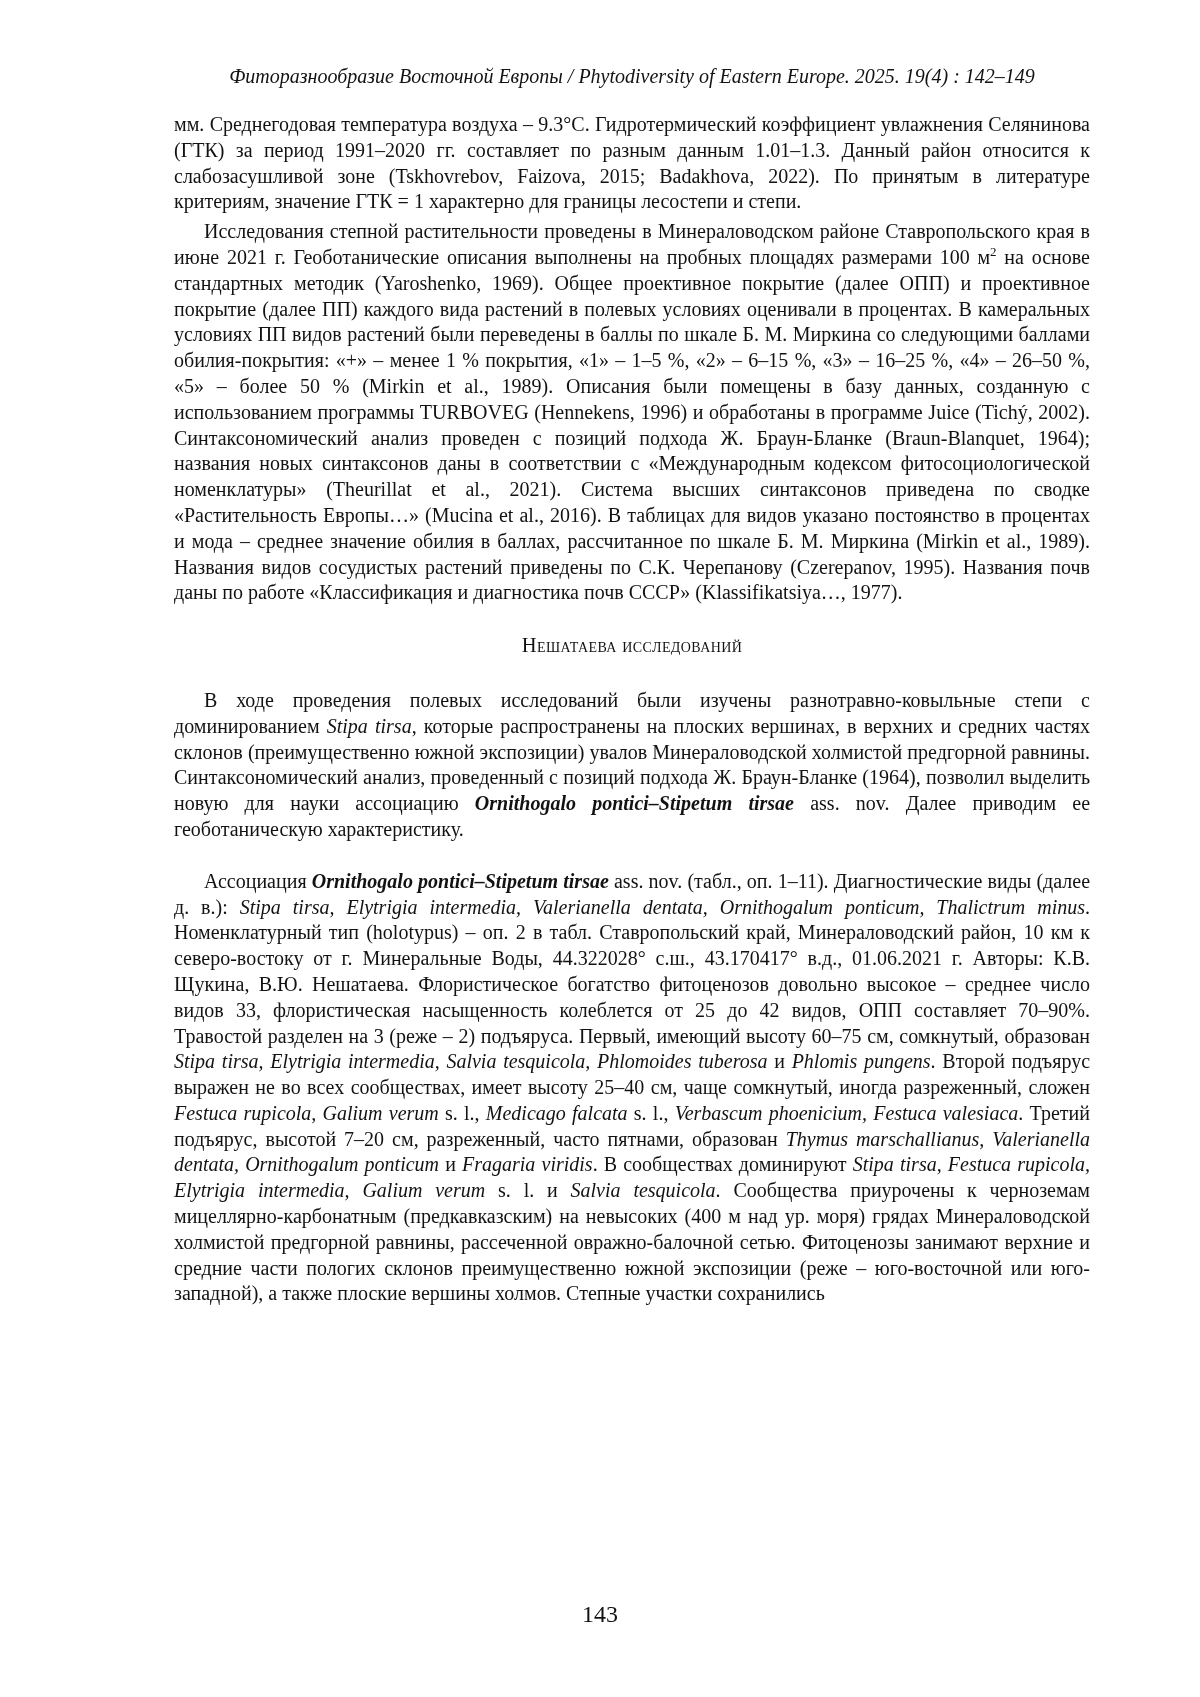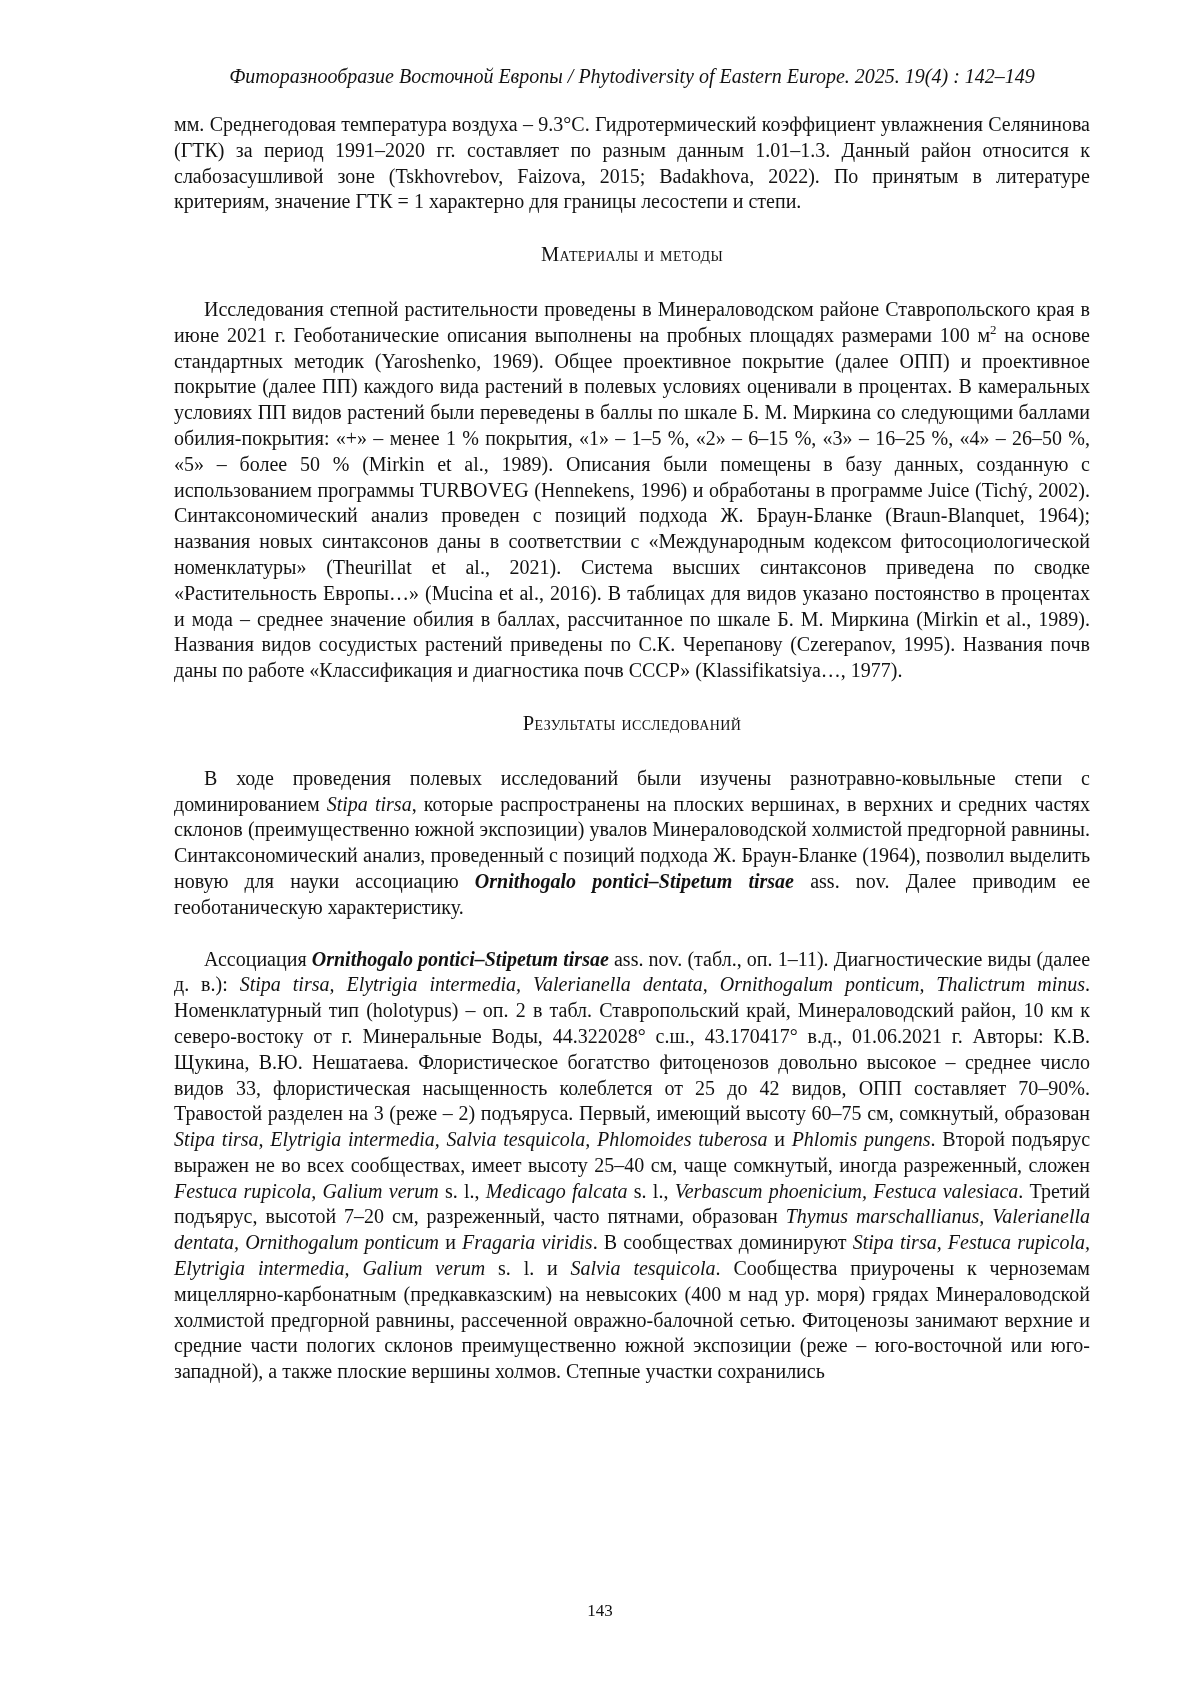--- a/index.html
+++ b/index.html
@@ -52,44 +52,43 @@
     font-variant: small-caps;
     letter-spacing: 0.4px;
     text-indent: 0;
   }
   .page-number {
     position: absolute;
     top: 1601px;
     left: 0;
     width: 100%;
     text-align: center;
-    font-size: 17px;
+    font-size: 24px;
   }
   sup.text-run {
     font-size: 0.65em;
     line-height: 0;
   }
 </style>
 </head>
 <body>
 
 <div class="page">
 
   <div class="running-head">Фиторазнообразие Восточной Европы / Phytodiversity of Eastern Europe. 2025. 19(4) : 142–149</div>
 
   <main class="article-body">
 
     <p class="para flush"><span class="text-run">мм. Среднегодовая температура воздуха – 9.3°С. Гидротермический коэффициент увлажнения Селянинова (ГТК) за период 1991–2020 гг. составляет по разным данным 1.01–1.3. Данный район относится к слабозасушливой зоне (Tskhovrebov, Faizova, 2015; Badakhova, 2022). По принятым в литературе критериям, значение ГТК = 1 характерно для границы лесостепи и степи.</span></p>
 
 
-    <h2 class="section-heading">Материалы и методы</h2>
 
     <p class="para"><span class="text-run">Исследования степной растительности проведены в Минераловодском районе Ставропольского края в июне 2021 г. Геоботанические описания выполнены на пробных площадях размерами 100 м</span><sup class="text-run">2</sup><span class="text-run"> на основе стандартных методик (Yaroshenko, 1969). Общее проективное покрытие (далее ОПП) и проективное покрытие (далее ПП) каждого вида растений в полевых условиях оценивали в процентах. В камеральных условиях ПП видов растений были переведены в баллы по шкале Б. М. Миркина со следующими баллами обилия-покрытия: «+» – менее 1 % покрытия, «1» – 1–5 %, «2» – 6–15 %, «3» – 16–25 %, «4» – 26–50 %, «5» – более 50 % (Mirkin et al., 1989). Описания были помещены в базу данных, созданную с использованием программы TURBOVEG (Hennekens, 1996) и обработаны в программе Juice (Tichý, 2002). Синтаксономический анализ проведен с позиций подхода Ж. Браун-Бланке (Braun-Blanquet, 1964); названия новых синтаксонов даны в соответствии с «Международным кодексом фитосоциологической номенклатуры» (Theurillat et al., 2021). Система высших синтаксонов приведена по сводке «Растительность Европы…» (Mucina et al., 2016). В таблицах для видов указано постоянство в процентах и мода – среднее значение обилия в баллах, рассчитанное по шкале Б. М. Миркина (Mirkin et al., 1989). Названия видов сосудистых растений приведены по С.К. Черепанову (Czerepanov, 1995). Названия почв даны по работе «Классификация и диагностика почв СССР» (Klassifikatsiya…, 1977).</span></p>
 
-    <h2 class="section-heading">Результаты исследований</h2>
+    <h2 class="section-heading">Нешатаева исследований</h2>
 
     <p class="para"><span class="text-run">В ходе проведения полевых исследований были изучены разнотравно-ковыльные степи с доминированием </span><span class="text-run" style="font-style: italic;">Stipa tirsa</span><span class="text-run">, которые распространены на плоских вершинах, в верхних и средних частях склонов (преимущественно южной экспозиции) увалов Минераловодской холмистой предгорной равнины. Синтаксономический анализ, проведенный с позиций подхода Ж. Браун-Бланке (1964), позволил выделить новую для науки ассоциацию </span><span class="text-run" style="font-style: italic; font-weight: bold;">Ornithogalo pontici–Stipetum tirsae</span><span class="text-run"> ass. nov. Далее приводим ее геоботаническую характеристику.</span></p>
 
     <p class="para gap-above"><span class="text-run">Ассоциация </span><span class="text-run" style="font-style: italic; font-weight: bold;">Ornithogalo pontici–Stipetum tirsae</span><span class="text-run"> ass. nov. (табл., оп. 1–11). Диагностические виды (далее д. в.): </span><span class="text-run" style="font-style: italic;">Stipa tirsa, Elytrigia intermedia, Valerianella dentata, Ornithogalum ponticum, Thalictrum minus</span><span class="text-run">. Номенклатурный тип (holotypus) – оп. 2 в табл. Ставропольский край, Минераловодский район, 10 км к северо-востоку от г. Минеральные Воды, 44.322028° с.ш., 43.170417° в.д., 01.06.2021 г. Авторы: К.В. Щукина, В.Ю. Нешатаева. Флористическое богатство фитоценозов довольно высокое – среднее число видов 33, флористическая насыщенность колеблется от 25 до 42 видов, ОПП составляет 70–90%. Травостой разделен на 3 (реже – 2) подъяруса. Первый, имеющий высоту 60–75 см, сомкнутый, образован </span><span class="text-run" style="font-style: italic;">Stipa tirsa, Elytrigia intermedia, Salvia tesquicola, Phlomoides tuberosa</span><span class="text-run"> и </span><span class="text-run" style="font-style: italic;">Phlomis pungens</span><span class="text-run">. Второй подъярус выражен не во всех сообществах, имеет высоту 25–40 см, чаще сомкнутый, иногда разреженный, сложен </span><span class="text-run" style="font-style: italic;">Festuca rupicola, Galium verum</span><span class="text-run"> s. l., </span><span class="text-run" style="font-style: italic;">Medicago falcata</span><span class="text-run"> s. l., </span><span class="text-run" style="font-style: italic;">Verbascum phoenicium, Festuca valesiaca</span><span class="text-run">. Третий подъярус, высотой 7–20 см, разреженный, часто пятнами, образован </span><span class="text-run" style="font-style: italic;">Thymus marschallianus, Valerianella dentata, Ornithogalum ponticum</span><span class="text-run"> и </span><span class="text-run" style="font-style: italic;">Fragaria viridis</span><span class="text-run">. В сообществах доминируют </span><span class="text-run" style="font-style: italic;">Stipa tirsa, Festuca rupicola, Elytrigia intermedia, Galium verum</span><span class="text-run"> s. l. и </span><span class="text-run" style="font-style: italic;">Salvia tesquicola</span><span class="text-run">. Сообщества приурочены к черноземам мицеллярно-карбонатным (предкавказским) на невысоких (400 м над ур. моря) грядах Минераловодской холмистой предгорной равнины, рассеченной овражно-балочной сетью. Фитоценозы занимают верхние и средние части пологих склонов преимущественно южной экспозиции (реже – юго-восточной или юго-западной), а также плоские вершины холмов. Степные участки сохранились</span></p>
 
   </main>
 
   <footer class="page-number">143</footer>
 
 </div>

